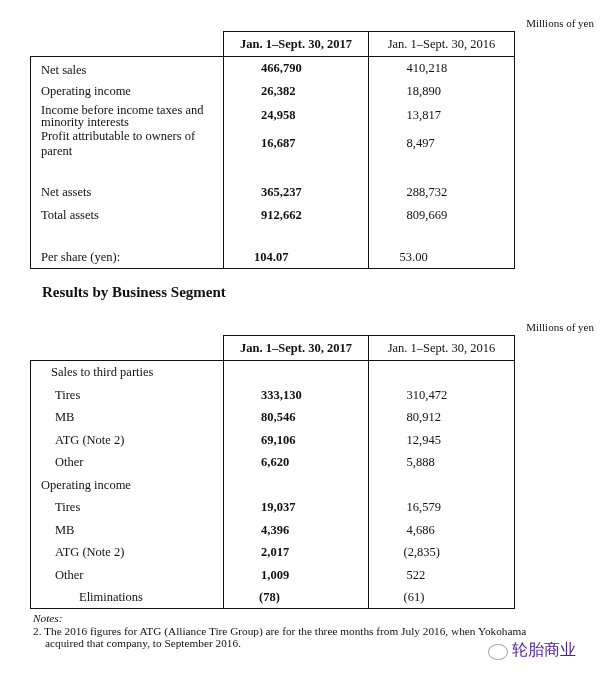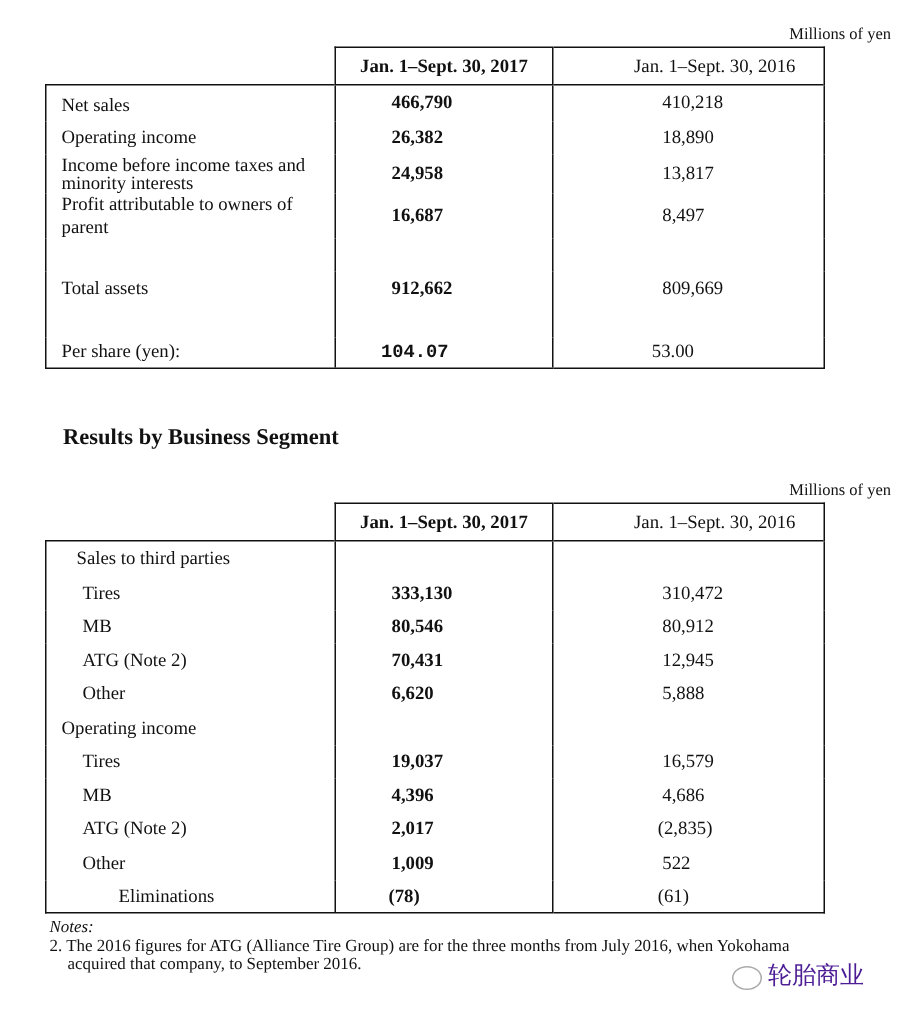--- a/index.html
+++ b/index.html
@@ -8,21 +8,21 @@
   .unit { position:absolute; right:20px; font-size:11px; }
   table { position:absolute; left:30px; border-collapse:collapse; table-layout:fixed; }
   td { padding:0; vertical-align:middle; }
   .c1 { width:193px; padding-left:10px; box-sizing:border-box; }
   .c2 { width:144px; text-align:center; font-weight:bold; }
   .c3 { width:145px; text-align:center; }
   .hdr td { height:24px; }
   .hdr .c1 { border:none; }
   .hdr .c2, .hdr .c3 { border-top:1.5px solid #111; }
   .vl { border-left:1.5px solid #111; }
-  .vr { border-right:1.5px solid #111;padding-left:35px; }
+  .vr { border-right:1.5px solid #111; }
   .bt { border-top:1.5px solid #111; }
   .bb { border-bottom:1.5px solid #111; }
   .indent1 { padding-left:24px; }
   .indent2 { padding-left:48px; }
   .num { display:inline-block; width:70px; text-align:left; }
   .section-title { position:absolute; left:42px; top:284px; font-size:15px; font-weight:bold; }
   .notes { position:absolute; left:33px; top:612px; font-size:11.3px; line-height:12.5px; }
   .notes .title { font-style:italic; }
   .notes .n2b { padding-left:12px; }
   .watermark { position:absolute; left:512px; top:640px; font-family:"DejaVu Sans", sans-serif;
@@ -60,32 +60,37 @@
     <td class="c1 vl" style="height:22px;">Profit attributable to owners of parent</td>
     <td class="c2 vl"><span class="num">16,687</span></td>
     <td class="c3 vl vr"><span class="num">8,497</span></td>
   </tr>
   <tr>
     <td class="c1 vl" style="height:22px;"></td>
     <td class="c2 vl"></td>
     <td class="c3 vl vr"></td>
   </tr>
   <tr>
+    <td class="c1 vl" style="height:23px;">Net assets</td>
+    <td class="c2 vl"><span class="num">365,237</span></td>
+    <td class="c3 vl vr"><span class="num">288,732</span></td>
+  </tr>
+  <tr>
     <td class="c1 vl" style="height:23px;">Total assets</td>
     <td class="c2 vl"><span class="num">912,662</span></td>
     <td class="c3 vl vr"><span class="num">809,669</span></td>
   </tr>
   <tr>
     <td class="c1 vl" style="height:21px;"></td>
     <td class="c2 vl"></td>
     <td class="c3 vl vr"></td>
   </tr>
   <tr>
     <td class="c1 vl bb" style="height:21px;">Per share (yen):</td>
-    <td class="c2 vl bb"><span class="num" style="width:84px;font-family:Liberation Mono, monospace;">104.07</span></td>
+    <td class="c2 vl bb"><span class="num" style="width:84px;">104.07</span></td>
     <td class="c3 vl vr bb"><span class="num" style="width:84px;">53.00</span></td>
   </tr>
 </tbody>
   </table>
 
 <div class="section-title">Results by Business Segment</div>
 
 <div class="unit" style="top:321px;">Millions of yen</div>
 <table style="top:335px;">
   <tbody>
@@ -104,21 +109,21 @@
     <td class="c2 vl"><span class="num">333,130</span></td>
     <td class="c3 vl vr"><span class="num">310,472</span></td>
   </tr>
   <tr>
     <td class="c1 vl indent1" style="height:22px;">MB</td>
     <td class="c2 vl"><span class="num">80,546</span></td>
     <td class="c3 vl vr"><span class="num">80,912</span></td>
   </tr>
   <tr>
     <td class="c1 vl indent1" style="height:23px;">ATG (Note 2)</td>
-    <td class="c2 vl"><span class="num">70,431</span></td>
+    <td class="c2 vl"><span class="num">69,106</span></td>
     <td class="c3 vl vr"><span class="num">12,945</span></td>
   </tr>
   <tr>
     <td class="c1 vl indent1" style="height:22px;">Other</td>
     <td class="c2 vl"><span class="num">6,620</span></td>
     <td class="c3 vl vr"><span class="num">5,888</span></td>
   </tr>
   <tr>
     <td class="c1 vl" style="height:23px;">Operating income</td>
     <td class="c2 vl"></td>

